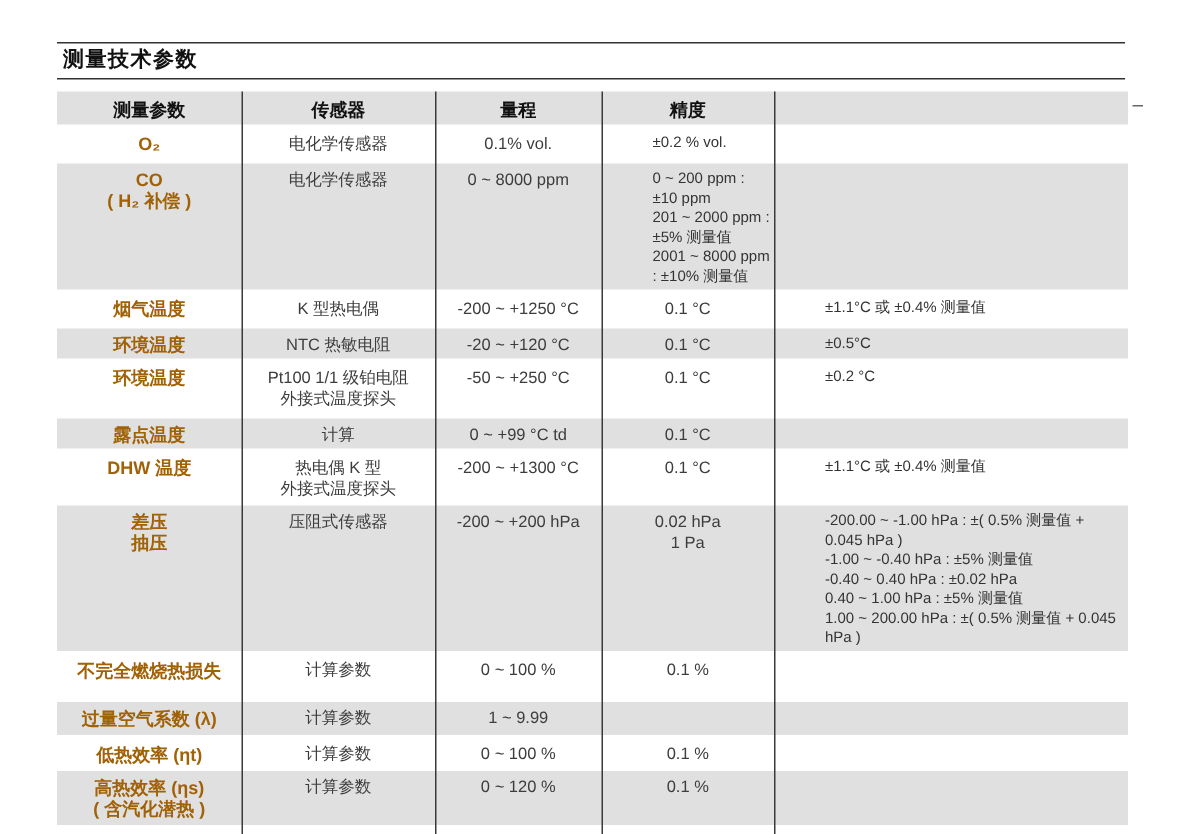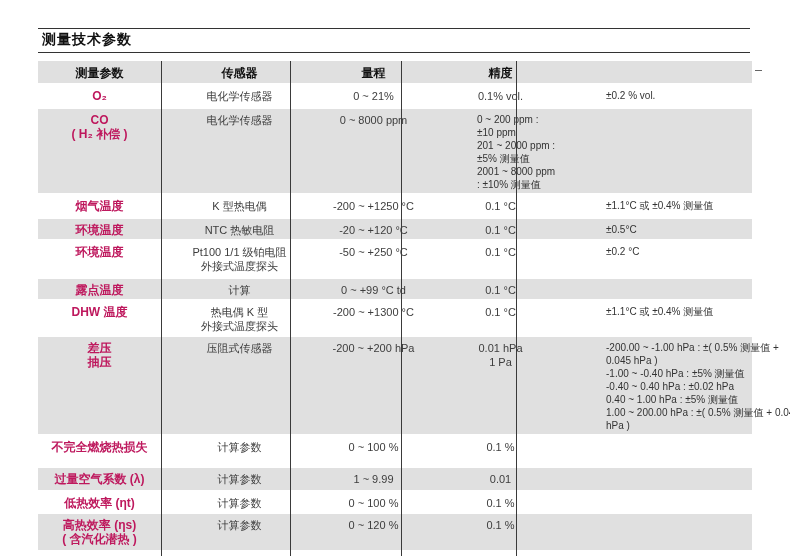--- a/index.html
+++ b/index.html
@@ -22,31 +22,30 @@
     font-size:14px;font-weight:bold;color:#111;
     letter-spacing:1px;
   }
   .spec-table{
     position:absolute;left:38px;top:61px;width:714px;
   }
   .row{
     display:grid;
     grid-template-columns:123px 129px 111px 115px 236px;
     margin-bottom:2px;
-    gap:14px;
   }
   .row.g{background:#e0e0e0;}
   .row.w{background:#ffffff;}
   .cell{
     padding-top:4px;padding-bottom:2px;
     white-space:pre-line;
     font-size:11px;line-height:14px;color:#3d3d3d;
     text-align:center;
   }
-  .cell.param{font-weight:bold;color:#be185d;font-size:12px;}
+  .cell.param{font-weight:bold;color:#a16207;font-size:12px;}
   .cell.head{font-weight:bold;color:#111;font-size:12px;padding-top:5px;}
   .cell.acc{
     text-align:left;padding-left:6px;padding-right:2px;
     font-size:10px;line-height:13px;color:#333;margin-left:28px;
   }
   .vline{
     position:absolute;top:0;bottom:2px;width:1px;
     background:#3a3a3a;
   }
   .vl1{left:123px;}
@@ -72,21 +71,20 @@
     <div class="row g" style="min-height:22px">
       <div class="cell head">测量参数</div>
       <div class="cell head">传感器</div>
       <div class="cell head">量程</div>
       <div class="cell head">精度</div>
     </div>
 
     <div class="row w" style="min-height:22px">
       <div class="cell param">O₂</div>
       <div class="cell">电化学传感器</div>
-      <div class="cell">0 ~ 21%</div>
       <div class="cell">0.1% vol.</div>
       <div class="cell acc">±0.2 % vol.</div>
     </div>
 
     <div class="row g" style="min-height:50px">
       <div class="cell param">CO
 ( H₂ 补偿 )</div>
       <div class="cell">电化学传感器</div>
       <div class="cell">0 ~ 8000 ppm</div>
       <div class="cell acc">0 ~ 200 ppm : ±10 ppm
@@ -134,42 +132,41 @@
       <div class="cell">-200 ~ +1300 °C</div>
       <div class="cell">0.1 °C</div>
       <div class="cell acc">±1.1°C 或 ±0.4% 测量值</div>
     </div>
 
     <div class="row g" style="min-height:80px">
       <div class="cell param">差压
 抽压</div>
       <div class="cell">压阻式传感器</div>
       <div class="cell">-200 ~ +200 hPa</div>
-      <div class="cell">0.01 hPa
+      <div class="cell">0.02 hPa
 1 Pa</div>
       <div class="cell acc">-200.00 ~ -1.00 hPa : ±( 0.5% 测量值 + 0.045 hPa )
 -1.00 ~ -0.40 hPa : ±5% 测量值
 -0.40 ~ 0.40 hPa : ±0.02 hPa
 0.40 ~ 1.00 hPa : ±5% 测量值
 1.00 ~ 200.00 hPa : ±( 0.5% 测量值 + 0.045 hPa )</div>
     </div>
 
     <div class="row w" style="min-height:30px">
       <div class="cell param">不完全燃烧热损失</div>
       <div class="cell">计算参数</div>
       <div class="cell">0 ~ 100 %</div>
       <div class="cell">0.1 %</div>
       <div class="cell acc"></div>
     </div>
 
     <div class="row g" style="min-height:22px">
       <div class="cell param">过量空气系数 (λ)</div>
       <div class="cell">计算参数</div>
       <div class="cell">1 ~ 9.99</div>
-      <div class="cell">0.01</div>
       <div class="cell acc"></div>
     </div>
 
     <div class="row w" style="min-height:20px">
       <div class="cell param">低热效率 (ηt)</div>
       <div class="cell">计算参数</div>
       <div class="cell">0 ~ 100 %</div>
       <div class="cell">0.1 %</div>
       <div class="cell acc"></div>
     </div>

